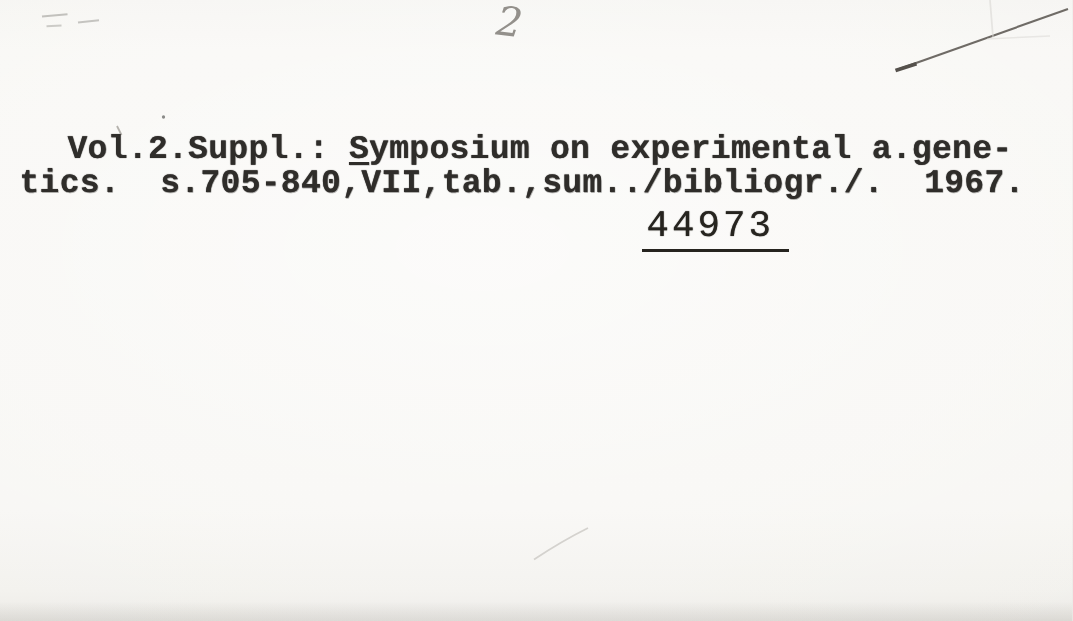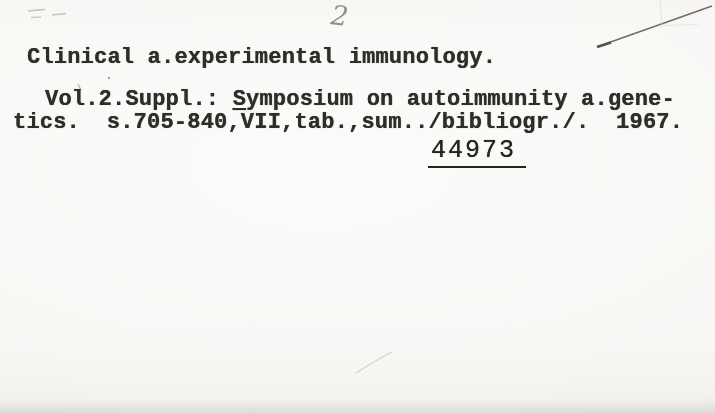--- a/index.html
+++ b/index.html
@@ -85,23 +85,22 @@
     </g>
 
     <path d="M356,373 C365,367 380,358 392,352" stroke="#d4d2ce" stroke-width="1.2" fill="none"></path>
 
     <path d="M78,84 L81,90" stroke="#b5b2ad" stroke-width="1.2" fill="none"></path>
     <circle cx="109" cy="78" r="1.1" fill="#8a8a88"></circle>
   </svg>
 
   <div class="pencil-number">2</div>
 
-  <div class="line title-line">Clinical a.experimental immunology.</div>
 
-  <div class="line entry-line1"><span>Vol.2.Suppl.: </span><span class="u">S</span><span>ymposium on autoimmunity a.gene-</span></div>
+  <div class="line entry-line1"><span>Vol.2.Suppl.: </span><span class="u">S</span><span>ymposium on experimental a.gene-</span></div>
 
   <div class="line entry-line2">tics.  s.705-840,VII,tab.,sum../bibliogr./.  1967.</div>
 
   <div class="accession">44973</div>
 
   <div class="bottom-shade"></div>
 
 </div>
 
 </body></html>

